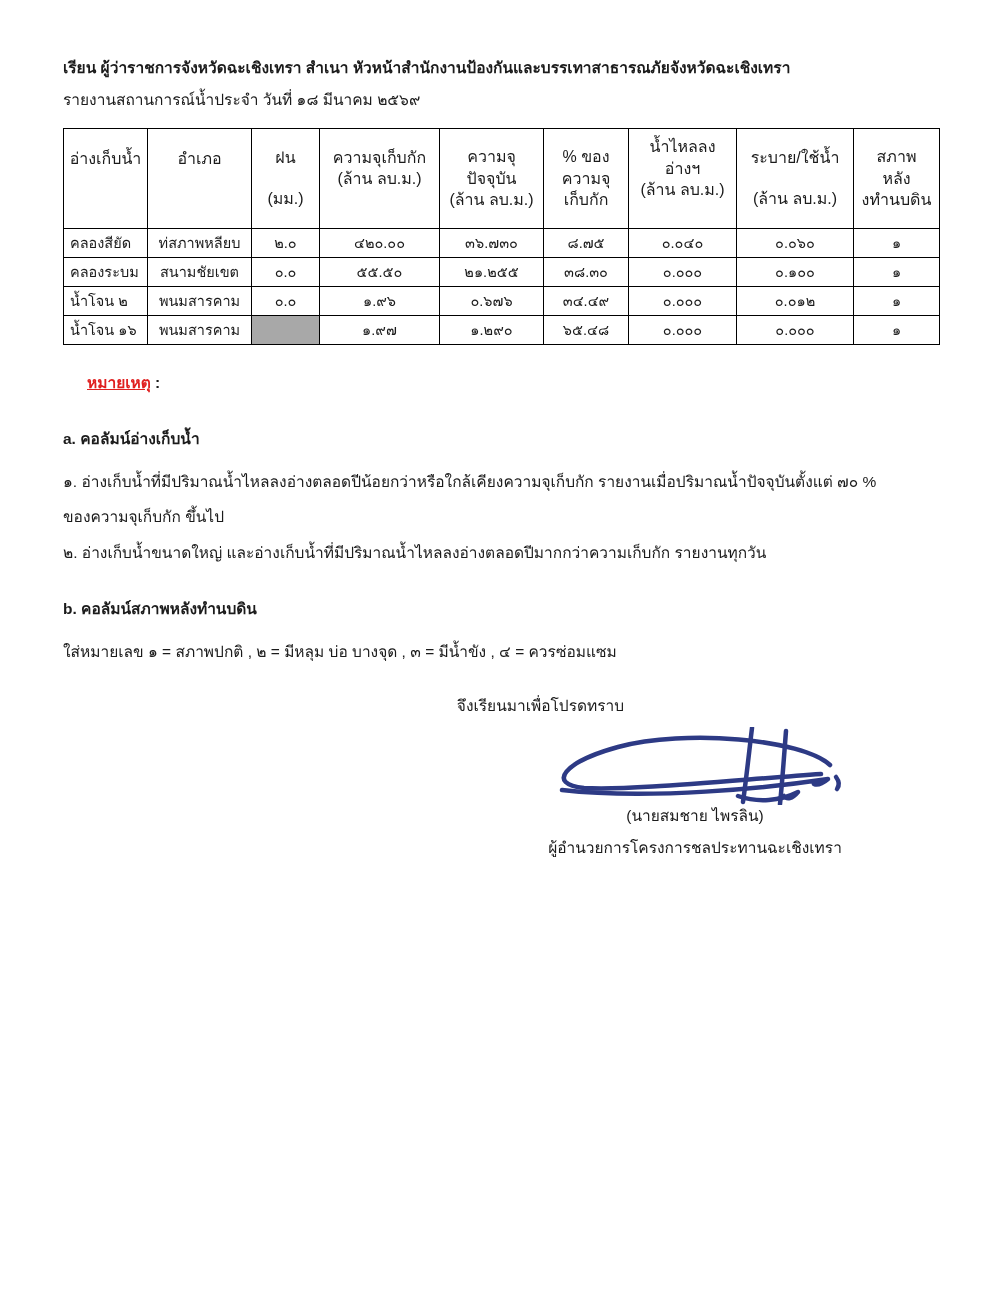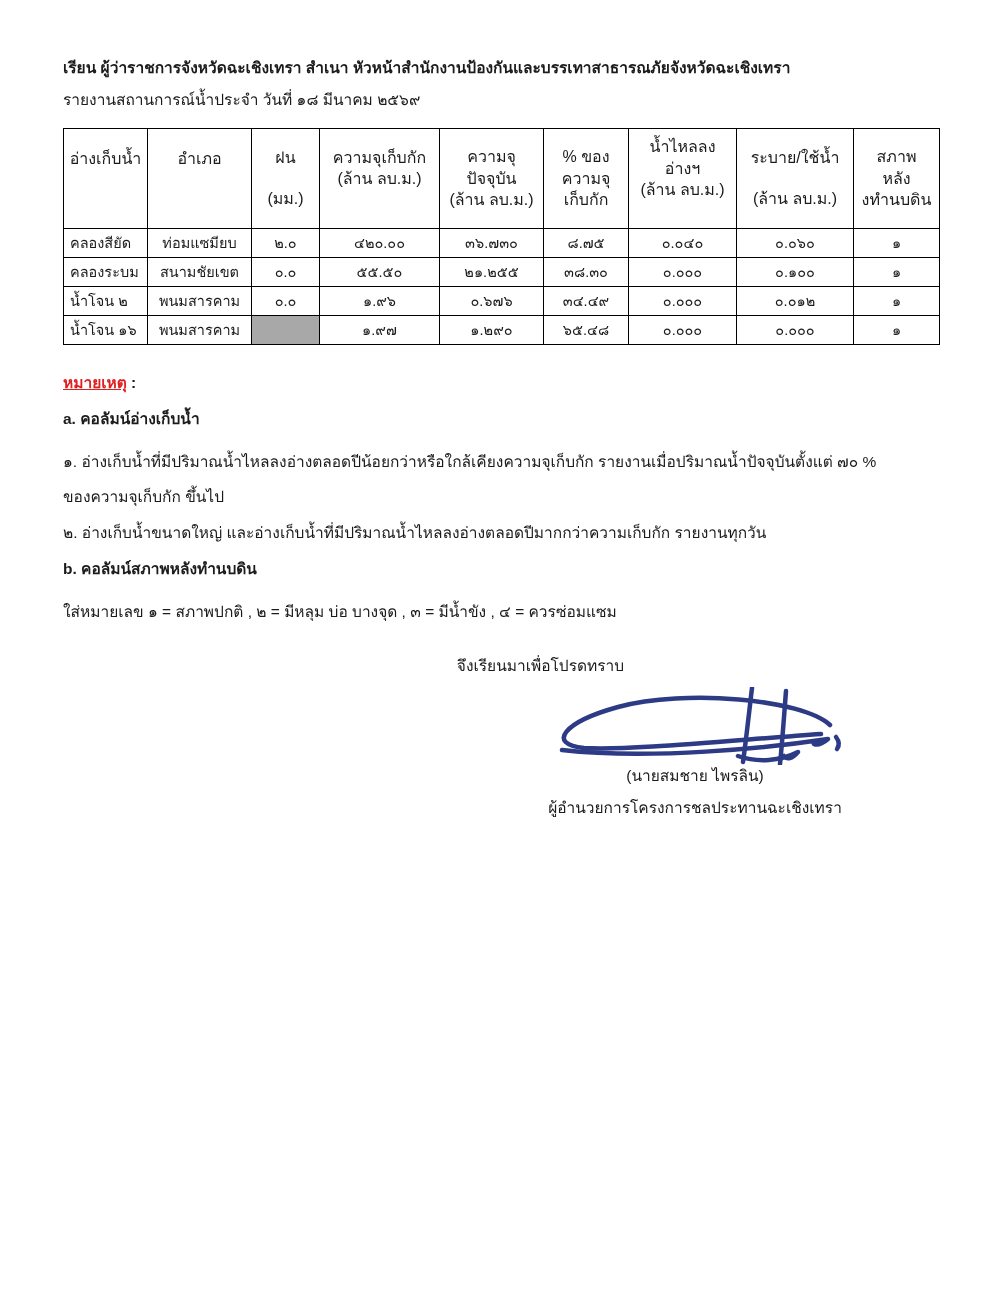--- a/index.html
+++ b/index.html
@@ -16,23 +16,23 @@
   table.report thead tr{height:91px;}
   .hcell{display:flex;flex-direction:column;justify-content:space-between;height:100%;
          box-sizing:border-box;padding:6px 2px;font-size:16px;text-align:center;line-height:1.35;}
   .hline{min-height:20px;}
   tr.data-row{height:29px;}
   tr.data-row td{font-size:14.5px;text-align:center;padding:0 3px;vertical-align:middle;}
   tr.data-row td.name-cell{text-align:left;padding-left:6px;}
   tr.total-row{height:37px;}
   tr.total-row td{font-size:14.5px;text-align:center;vertical-align:middle;}
 
-  .note-heading{margin-top:27px;font-size:15.5px;font-weight:bold;line-height:1.45;}
+  .note-heading{margin-top:27px;font-size:15.5px;font-weight:bold;line-height:1.45;margin-left:24px;}
   .red-heading{text-decoration:underline;}
-  .note-sec-title{font-weight:bold;font-size:15.5px;line-height:1.45;margin-top:14px;}
+  .note-sec-title{font-weight:bold;font-size:15.5px;line-height:1.45;margin-top:34px;}
   .note-item{font-size:15.5px;line-height:1.45;margin-top:13px;}
   .note-item.first{margin-top:20px;}
   .closing-line{font-size:15.5px;line-height:1.45;margin-top:32px;margin-left:80px;text-align:center;}
 
   .sig-block{width:330px;margin-left:467px;margin-top:10px;text-align:center;}
   svg.sig{display:block;width:330px;height:78px;}
   svg.sig path{fill:none;stroke-width:4.5;stroke-linecap:round;stroke-linejoin:round;}
   .sig-name{font-size:15.5px;line-height:1.45;margin-top:0px;}
   .sig-title{font-size:15.5px;line-height:1.45;margin-top:9px;}
 </style>
@@ -119,21 +119,21 @@
               <div class="hline">สภาพ</div>
               <div class="hline">หลัง</div>
               <div class="hline">งทำนบดิน</div>
             </div>
           </th>
         </tr>
       </thead>
     <tbody id="report-body">
         <tr class="data-row">
           <td class="name-cell">คลองสียัด</td>
-          <td>ท่อมแซมียบ</td>
+          <td>ท่สภาพหลียบ</td>
           <td>๒.๐</td>
           <td>๔๒๐.๐๐</td>
           <td>๓๖.๗๓๐</td>
           <td>๘.๗๕</td>
           <td>๐.๐๔๐</td>
           <td>๐.๐๖๐</td>
           <td>๑</td>
         </tr>
         <tr class="data-row">
           <td class="name-cell">คลองระบม</td>

